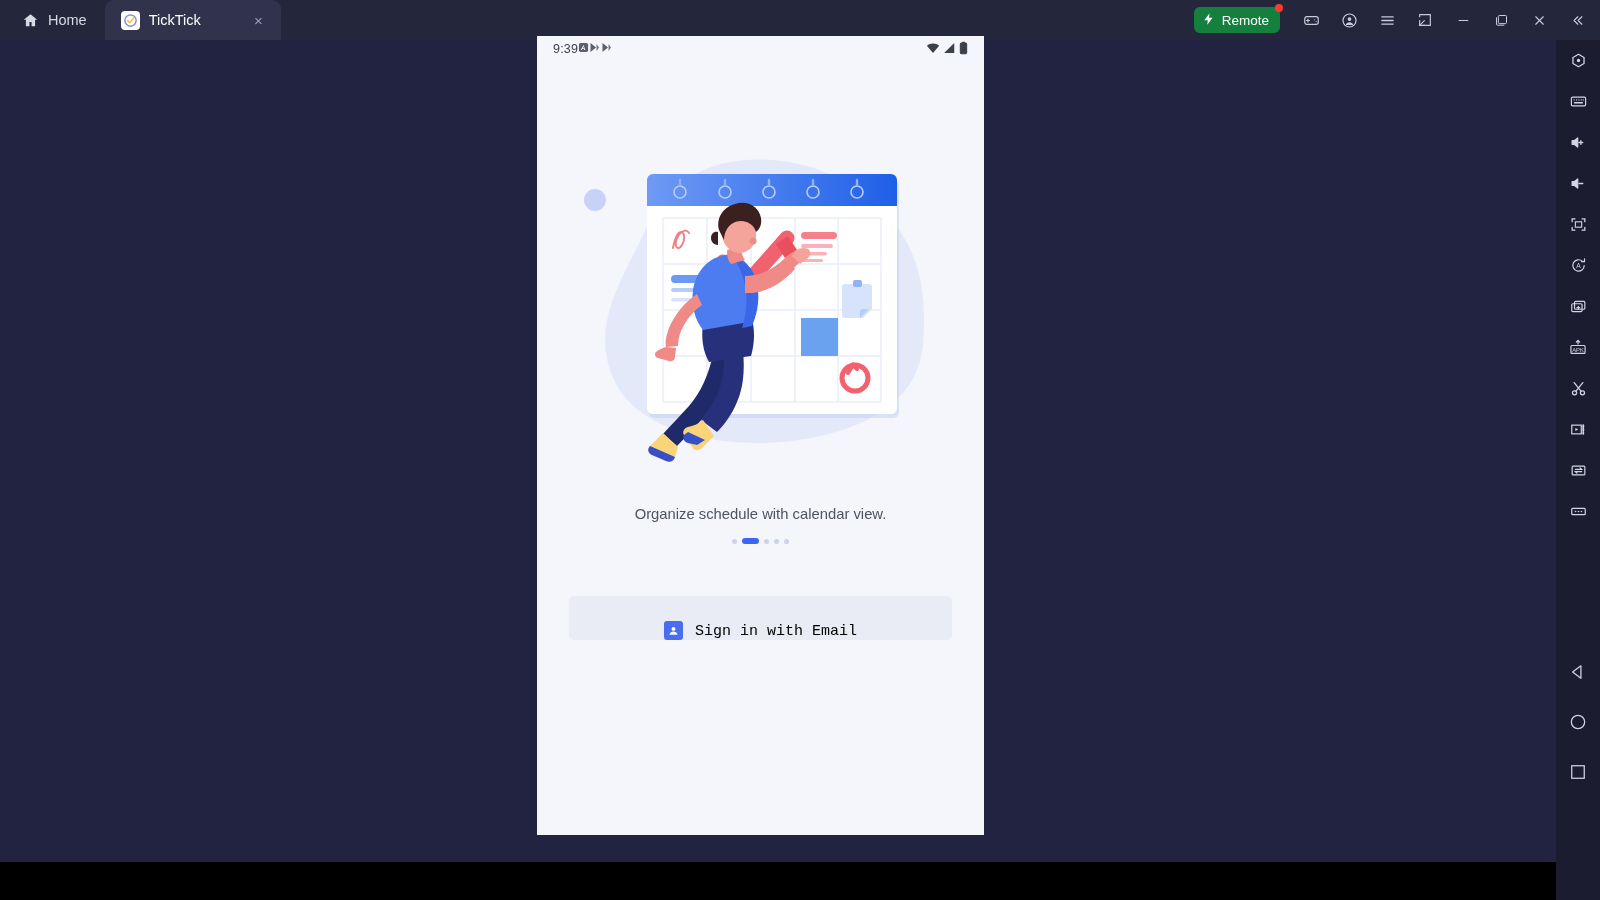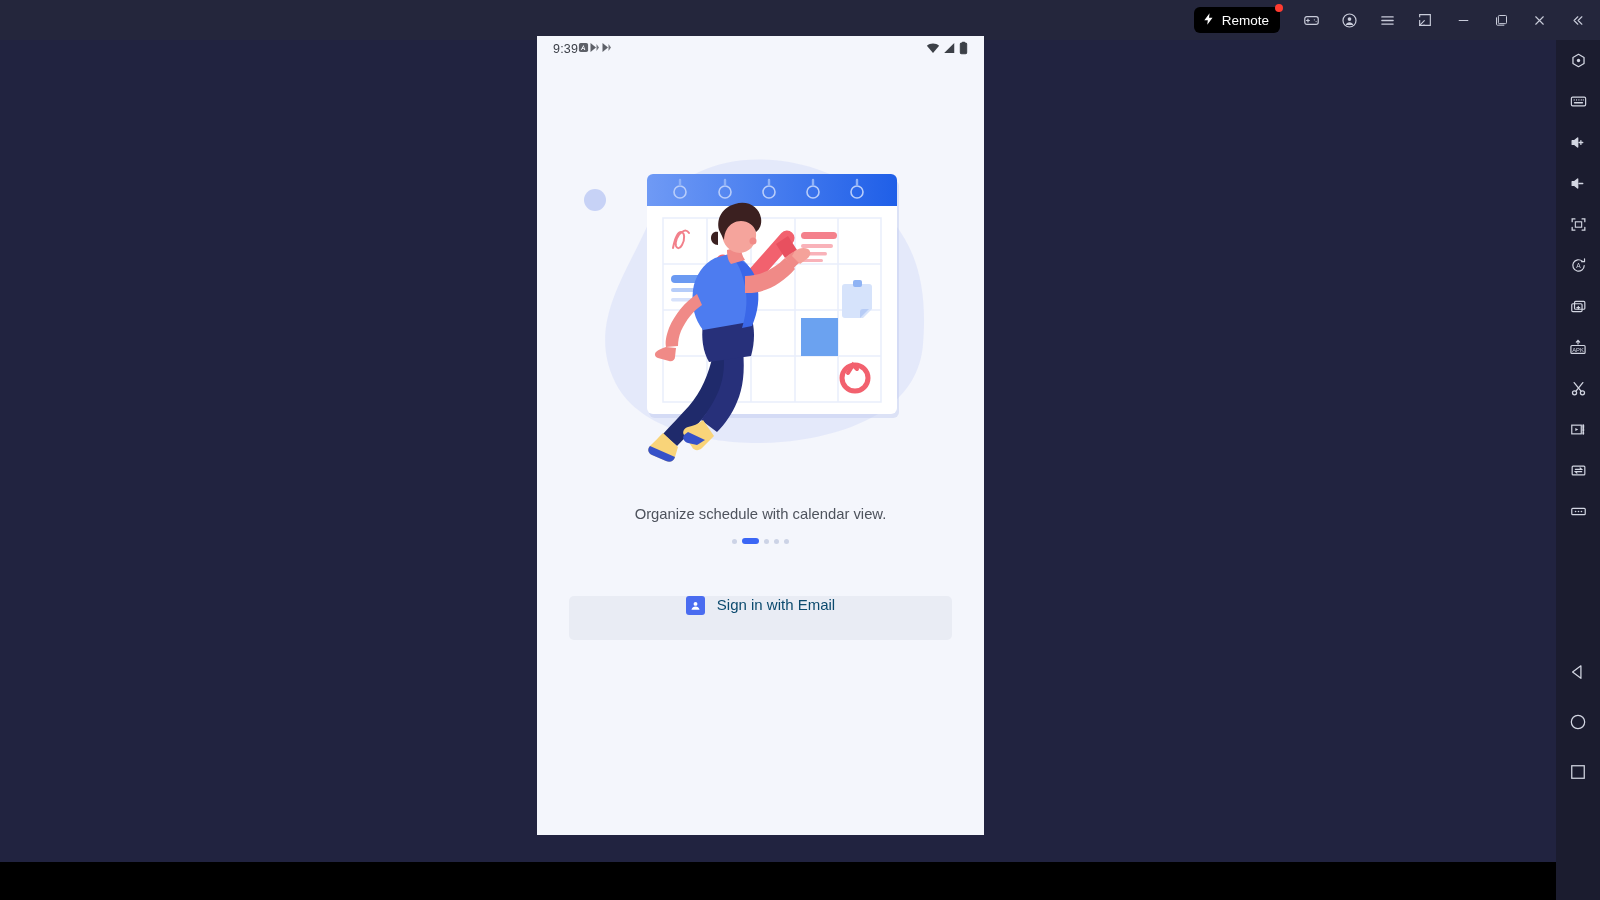--- a/index.html
+++ b/index.html
@@ -51,21 +51,21 @@
   }
 
   .win-right {
     position: absolute; right: 0; top: 0;
     height: 40px; display: flex; align-items: center; gap: 0px;
     padding-right: 4px;
   }
   .remote-btn {
     position: relative;
     display: flex; align-items: center; gap: 6px;
-    background: #000000;
+    background: #15803d;
     color: #fff; font-size: 13.5px;
     height: 26px; padding: 0 11px 0 8px;
     border-radius: 6px; margin-right: 12px;
   }
   .remote-dot {
     position: absolute; top: -3px; right: -3px;
     width: 8px; height: 8px; border-radius: 50%;
     background: #ff3b30;
   }
   .win-btn {
@@ -156,24 +156,25 @@
     gap: 5px; margin-top: 16px;
   }
   .dot { width: 5px; height: 5px; border-radius: 3px; background: #ccd3e6; }
   .dot.active { width: 17px; height: 6px; border-radius: 3px; background: #3b66f5; }
 
   .buttons { margin-top: 52px; padding: 0 32px; }
   .signin-btn {
     height: 44px; width: 100%;
     background: #e9ecf4;
     border-radius: 5px;
-    display: flex; align-items: flex-start; justify-content: center;
+    display: flex; align-items: flex-end; justify-content: center;
     gap: 12px;
-    color: #0c4a6e; font-size: 15px;
+    color: #000000; font-size: 15px;
     margin-bottom: 16px;
+    font-family: Liberation Mono, monospace;
   }
   .email-icon {
     width: 19px; height: 19px; border-radius: 3px;
     background: #4a6cf0;
     display: flex; align-items: center; justify-content: center;
   }
   .others {
     text-align: center;
     margin-top: 21px;
     color: #8e93a1; font-size: 14px;
@@ -181,20 +182,42 @@
 </style>
 </head>
 <body>
 
 <div id="app">
 
   <div class="canvas"></div>
   <div class="bottom-black"></div>
 
   <div class="titlebar">
+    <div class="tabs">
+
+      <div class="tab home">
+        <span class="home-icon">
+          <svg width="17" height="17" viewBox="0 0 24 24" fill="#d7d9e4">
+            <path d="M12 3L2.5 11h3v9h5v-6h3v6h5v-9h3z"></path>
+          </svg>
+        </span>
+        <span>Home</span>
+      </div>
+
+      <div class="tab active">
+        <span class="tt-icon">
+          <svg width="15" height="15" viewBox="0 0 24 24">
+            <circle cx="12" cy="12" r="9" fill="none" stroke="#8a8fe0" stroke-width="2.4"></circle>
+            <path d="M7.5 12.3l3.3 3.2 7-8.2" fill="none" stroke="#f5c542" stroke-width="2.6" stroke-linecap="round" stroke-linejoin="round"></path>
+          </svg>
+        </span>
+        <span>TickTick</span>
+        <span class="tab-close">×</span>
+      </div>
+    </div>
 
     <div class="win-right">
       <div class="remote-btn">
         <span class="remote-dot"></span>
         <span>
           <svg width="14" height="14" viewBox="0 0 24 24" fill="#ffffff">
               <path d="M13 2L4 14h6l-1 8 9-12h-6z"></path>
             </svg>
         </span>
         <span>Remote</span>

